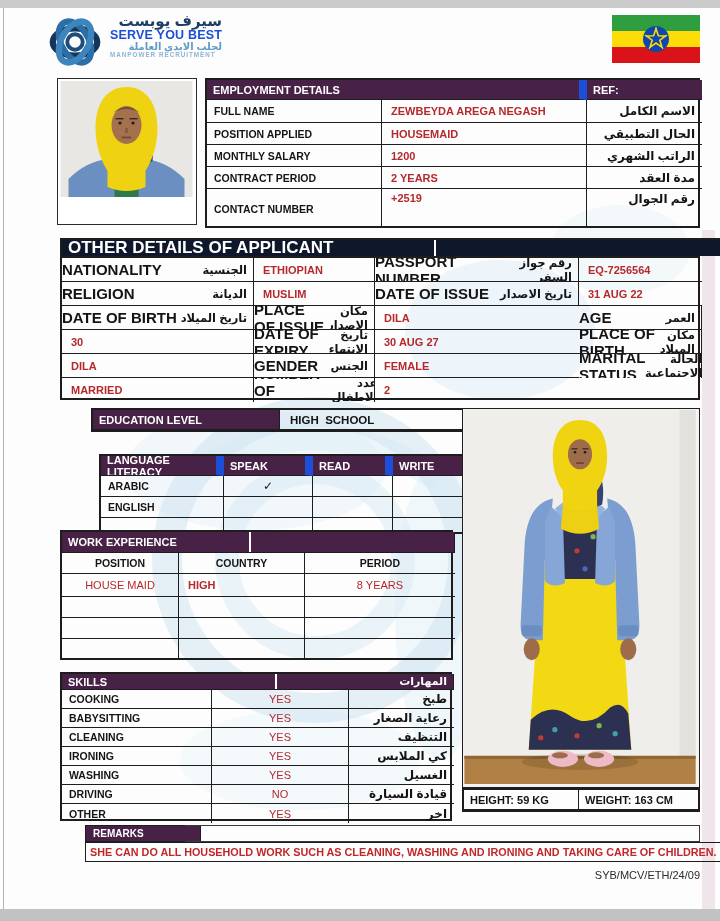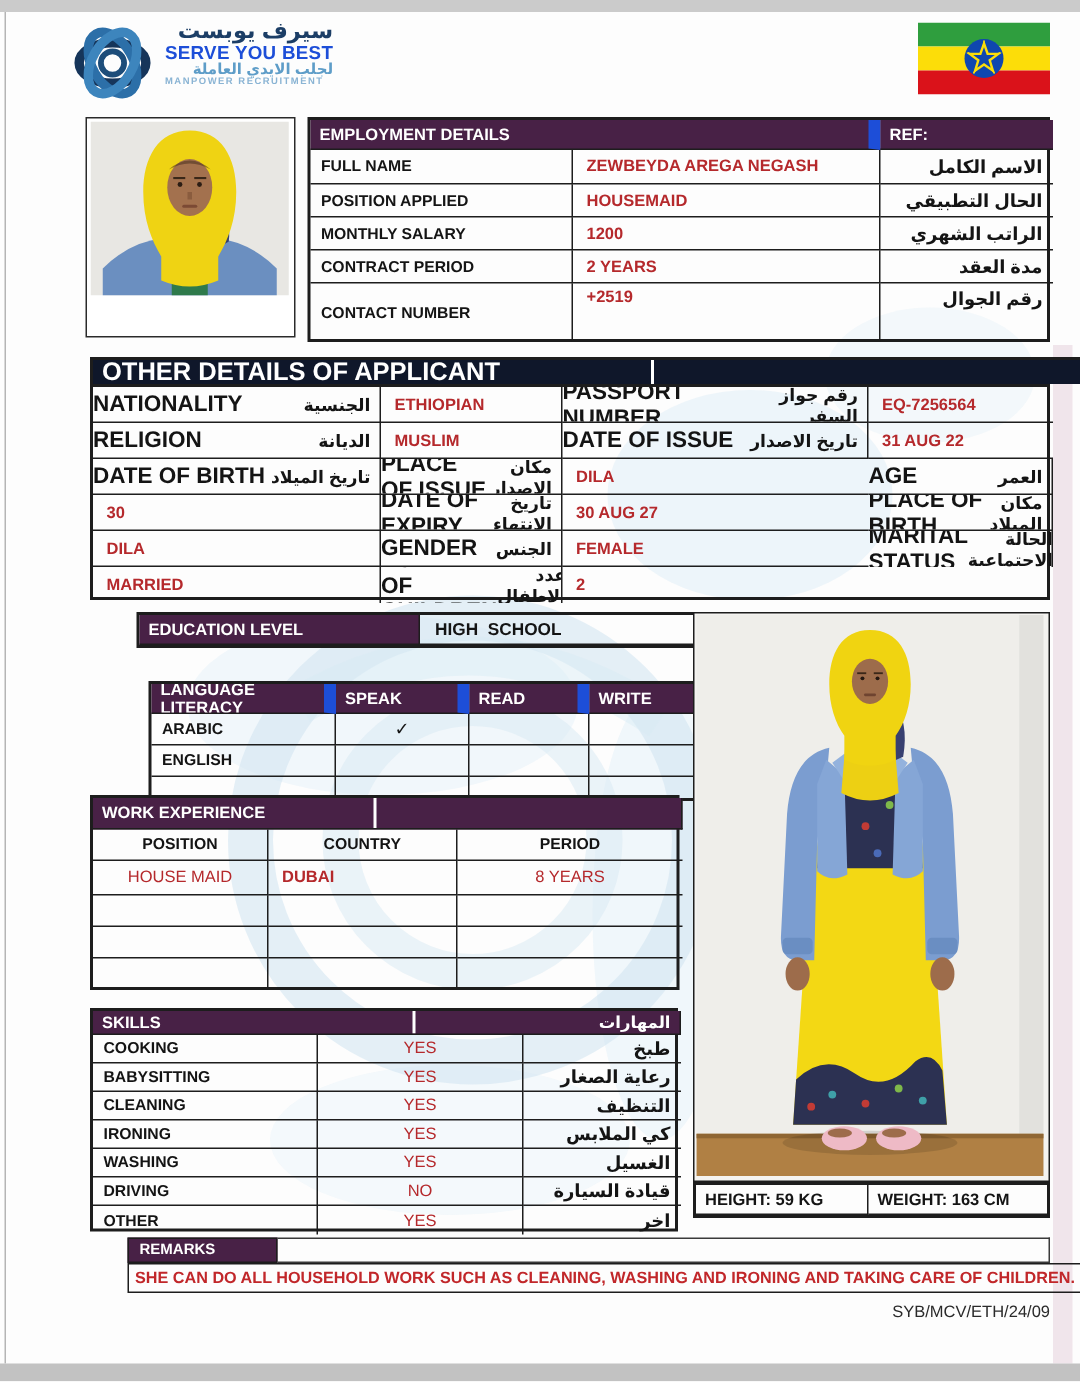--- a/index.html
+++ b/index.html
@@ -64,21 +64,21 @@
   .skl { left:60px; top:672px; width:392px; height:149px; grid-template-columns:150px 137px 105px; grid-template-rows:16px repeat(7,19px); }
   .skl-head { grid-column:1 / -1; position:relative; justify-content:space-between; padding-right:6px;align-items:center; }
   .skl-div { position:absolute; left:213px; top:0; width:2px; height:100%; background:#ffffff; }
   .skl-ar { direction:rtl; font-size:11px; font-weight:bold; color:#ffffff; }
 
   .portrait-box { left:57px; top:78px; width:140px; height:147px; border:1.6px solid #2a2a2a; background:#ffffff; z-index:2; position:absolute; }
   .photo-box { left:462px; top:408px; width:238px; height:380px; border:1.8px solid #1d1d1d; background:#f4f3f0; z-index:2; position:absolute; }
   .hw { left:462px; top:788px; width:238px; height:24px; grid-template-columns:115px 120px; grid-template-rows:20px; }
   .hwc { font-weight:bold; font-size:11px; color:#141414; padding-left:6px; }
 
-  .rem-h { left:85px; top:825px; width:100px; height:17px; background:#482146; color:#fff; font-weight:bold; font-size:10px; display:flex; align-items:center; padding-left:7px; border:1.4px solid #1d1d1d; position:absolute; z-index:2; }
+  .rem-h { left:85px; top:825px; width:116px; height:17px; background:#482146; color:#fff; font-weight:bold; font-size:10px; display:flex; align-items:center; padding-left:7px; border:1.4px solid #1d1d1d; position:absolute; z-index:2; }
   .rem-h2 { left:185px; top:825px; width:515px; height:17px; border:1.2px solid #3a3a3a; border-left:none; position:absolute; z-index:2; background:transparent; }
   .rem-t { left:85px; top:842px; width:663px; height:20px; border:1.6px solid #1d1d1d; display:flex; align-items:center; padding-left:4px; color:#c1272a; font-weight:bold; font-size:10.8px; position:absolute; z-index:2; }
 
   .footer-ref { left:460px; top:869px; width:240px; text-align:right; font-size:11px; color:#2a2a2a; position:absolute; z-index:2; }
 </style>
 </head>
 <body>
 
 <div class="page">
 
@@ -271,21 +271,21 @@
   <div class="tbl wrk">
     <div class="cell ph wrk-head">
       <span>WORK EXPERIENCE</span>
       <span class="wrk-div"></span>
     </div>
     <div class="cell colh">POSITION</div>
     <div class="cell colh">COUNTRY</div>
     <div class="cell colh nr">PERIOD</div>
 
     <div class="cell rval">HOUSE MAID</div>
-    <div class="cell val">DUBAI</div>
+    <div class="cell val">HIGH</div>
     <div class="cell rval nr">8 YEARS</div>
 
     <div class="cell"></div>
     <div class="cell"></div>
     <div class="cell nr"></div>
 
     <div class="cell"></div>
     <div class="cell"></div>
     <div class="cell nr"></div>
 

